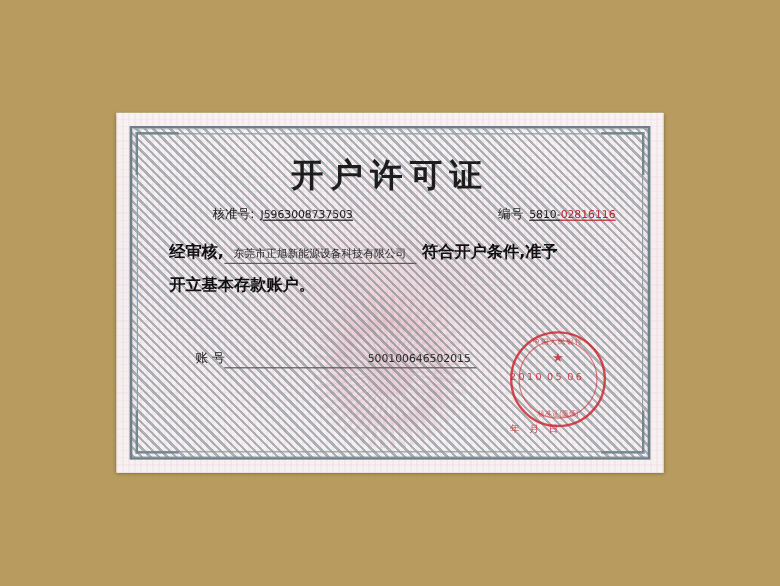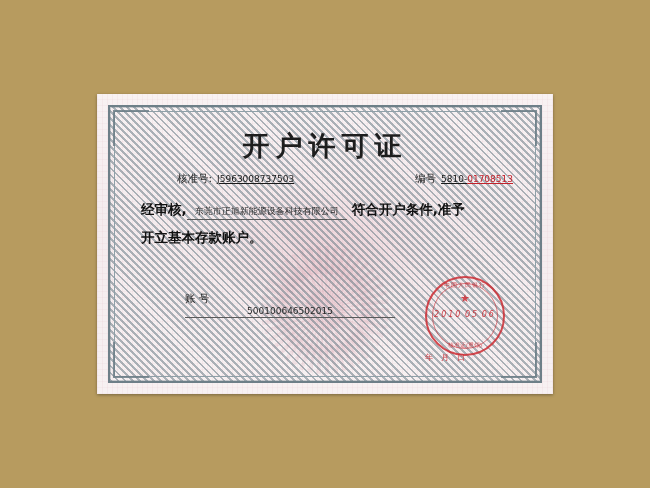--- a/index.html
+++ b/index.html
@@ -164,24 +164,23 @@
   .row-body2 {
     left: 44px;
     top: 135px;
   }
   .row-legal {
     left: 44px;
     top: 168px;
     right: 40px;
   }
   .row-account {
-    left: 52px;
+    left: 30px;
     top: 198px;
     right: 150px;
-    flex-direction: column;
   }
   
   .seal {
     position: absolute;
     right: 48px;
     bottom: 38px;
     width: 80px;
     height: 80px;
   }
   .seal-ring {
@@ -212,26 +211,25 @@
     text-align: center;
     font-size: 6px;
     color: #cc2b33;
     letter-spacing: 1px;
     opacity: 0.8;
   }
   .seal-date {
     position: absolute;
     left: 0; right: 0;
     top: 34px;
-    text-align: center;
+    text-align: left;
     color: #cc2b33;
     font-family: "DejaVu Sans", sans-serif;
     font-size: 8px;
     opacity: 0.9;
-    font-style: italic;
   }
   .seal-date .d {
     letter-spacing: 2px;
   }
   .seal-units {
     position: absolute;
     left: 0; right: 0;
     top: 48px;
     text-align: left;
     color: #cc2b33;
@@ -277,37 +275,37 @@
       <div class="title">开户许可证</div>
 
       <div class="row row-approval">
         <span class="lbl">核准号:</span>
         <span class="val gap-s">J5963008737503</span>
       </div>
 
       <div class="row row-number">
         <span class="lbl">编号</span>
         <span class="val gap-s">5810-</span>
-        <span class="val val-red">01708513</span>
+        <span class="val val-red">02816116</span>
       </div>
 
       <div class="row row-body1">
         <span class="big nowrap">经审核,</span>
         <span class="underline-val">东莞市正旭新能源设备科技有限公司</span>
         <span class="big nowrap gap-s">符合开户条件,准予</span>
       </div>
 
       <div class="row row-body2">
         <span class="big nowrap">开立基本存款账户。</span>
       </div>
 
 
       <div class="row row-account">
         <span class="lbl nowrap">账    号</span>
-        <span class="underline-val" style="min-width:200px;text-align:center">500100646502015</span>
+        <span class="underline-val" style="min-width:200px;text-align:right">500100646502015</span>
       </div>
 
       <div class="seal">
         <div class="seal-ring"></div>
         <div class="seal-ring inner"></div>
         <div class="seal-top-text">中国人民银行</div>
         <div class="seal-star">★</div>
         <div class="seal-date">
           <span class="d">2010</span>
           <span class="d">05</span>

